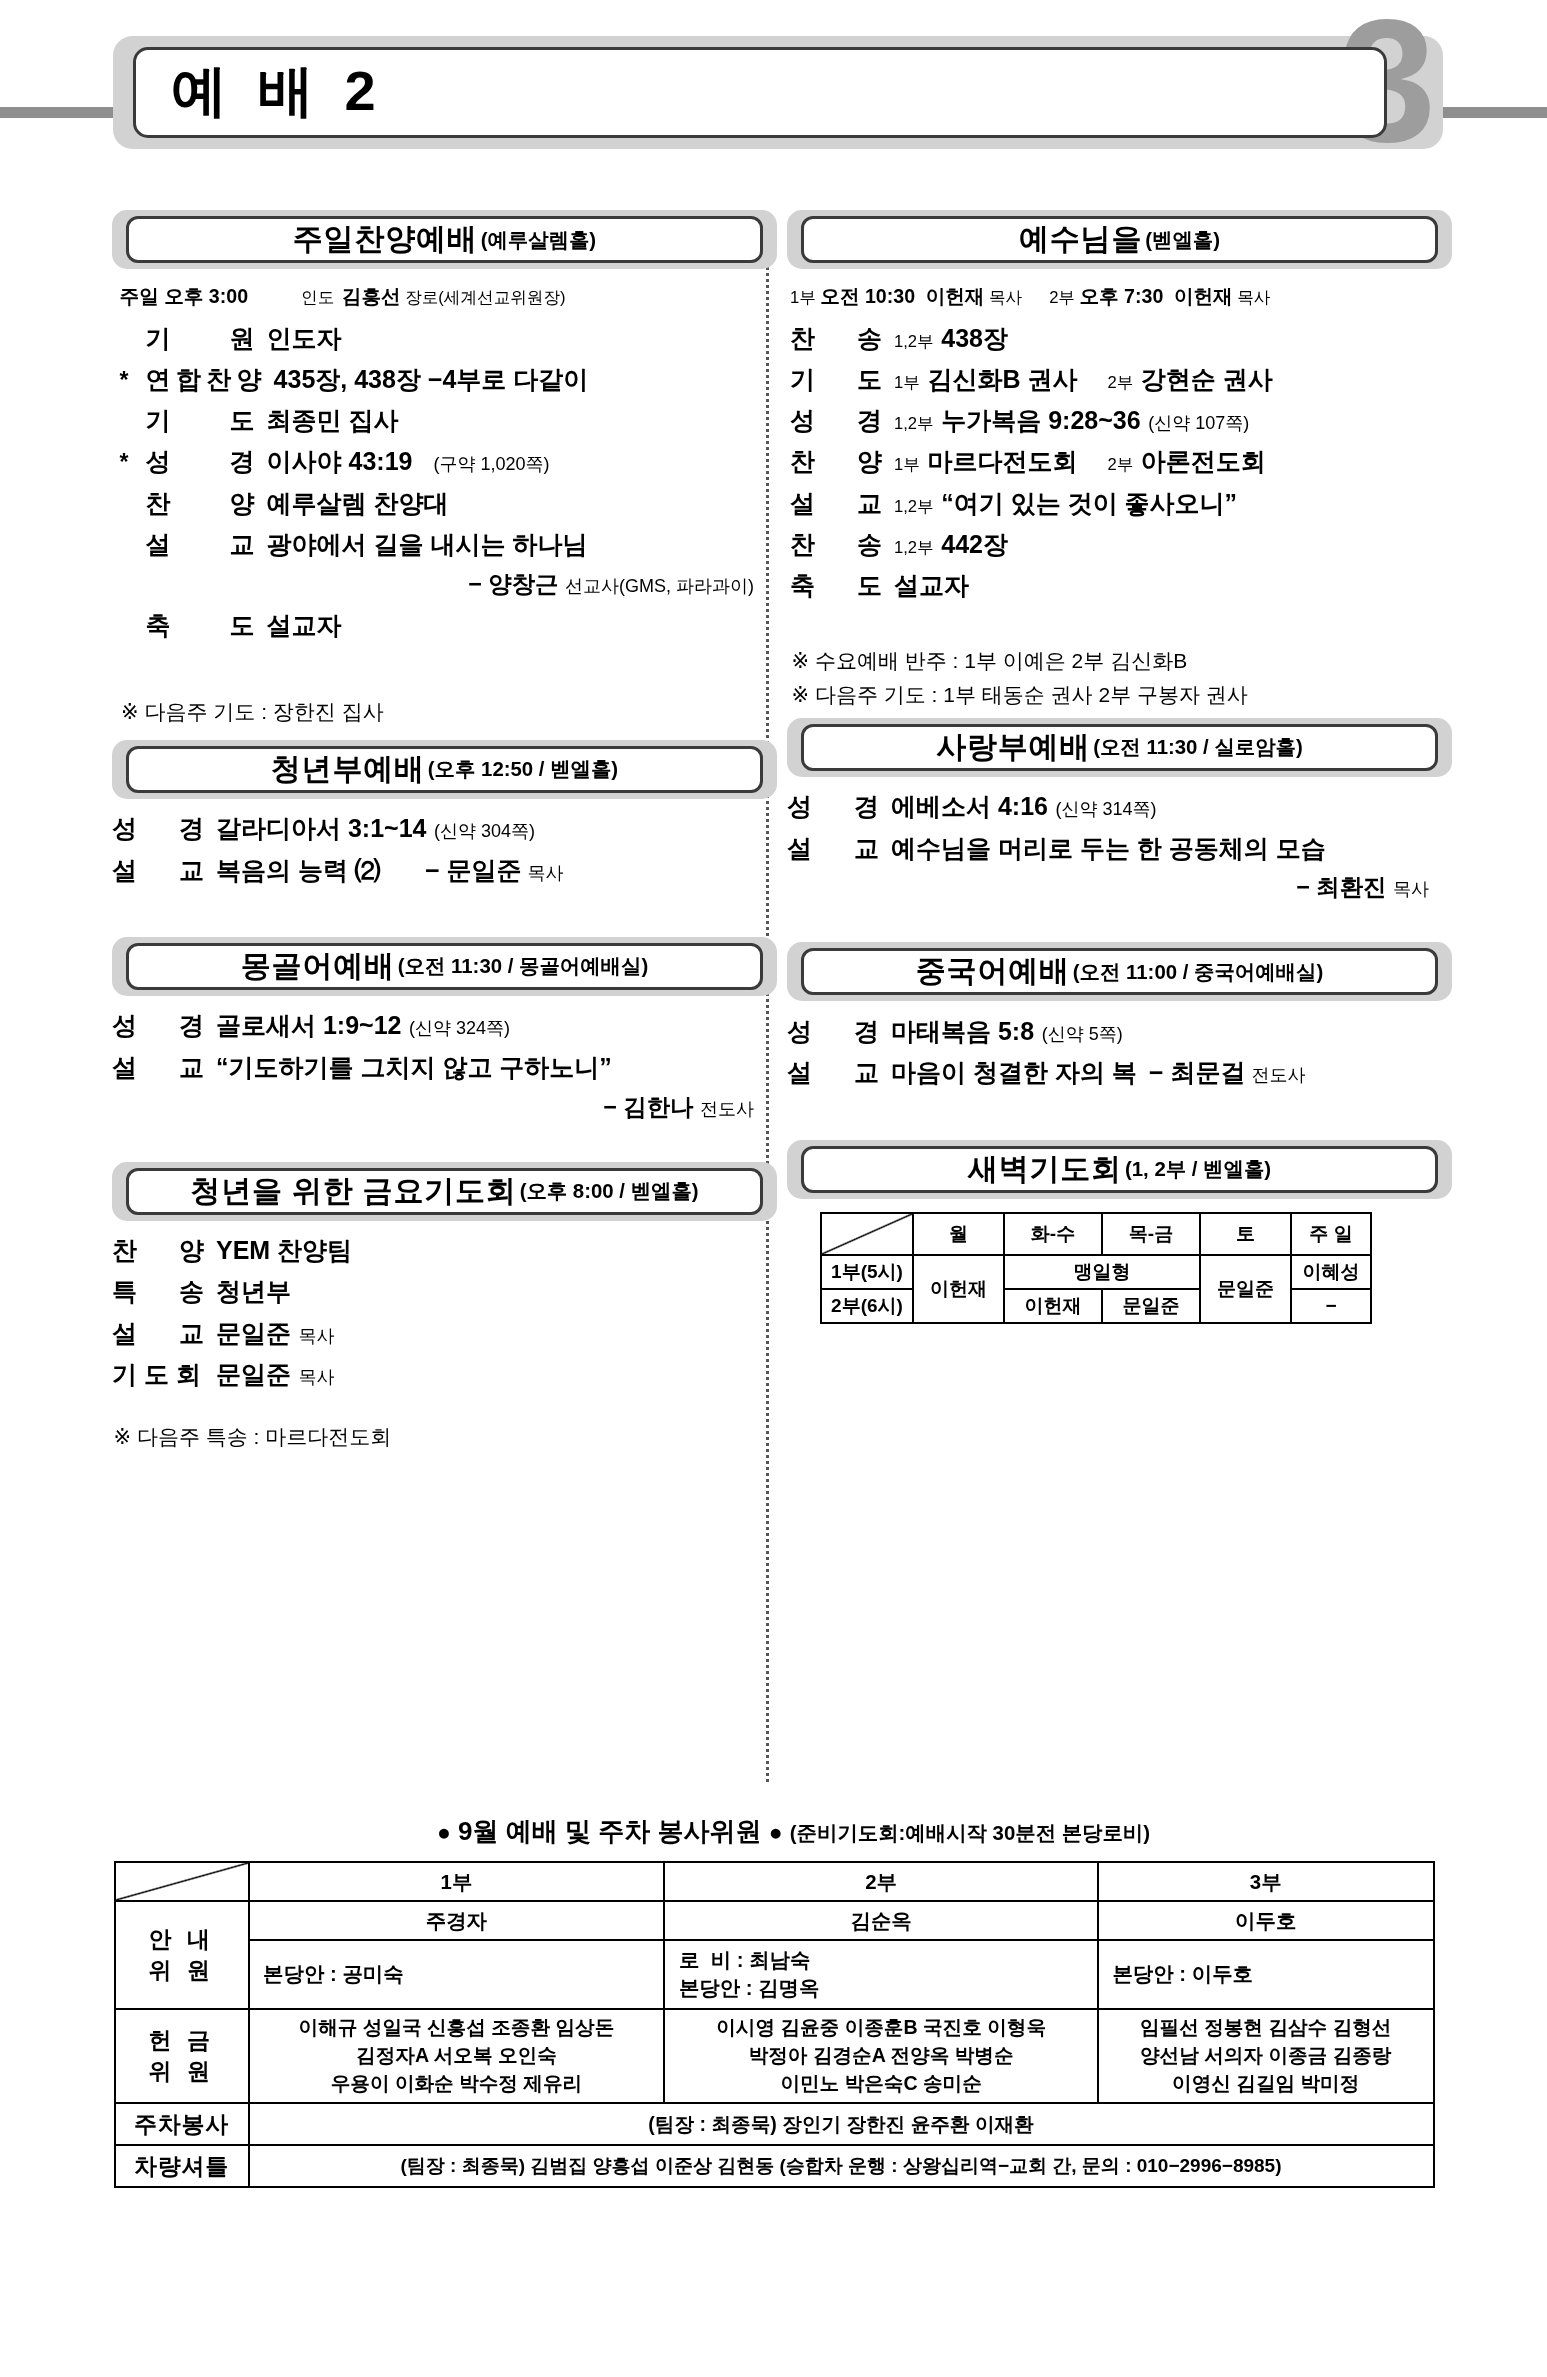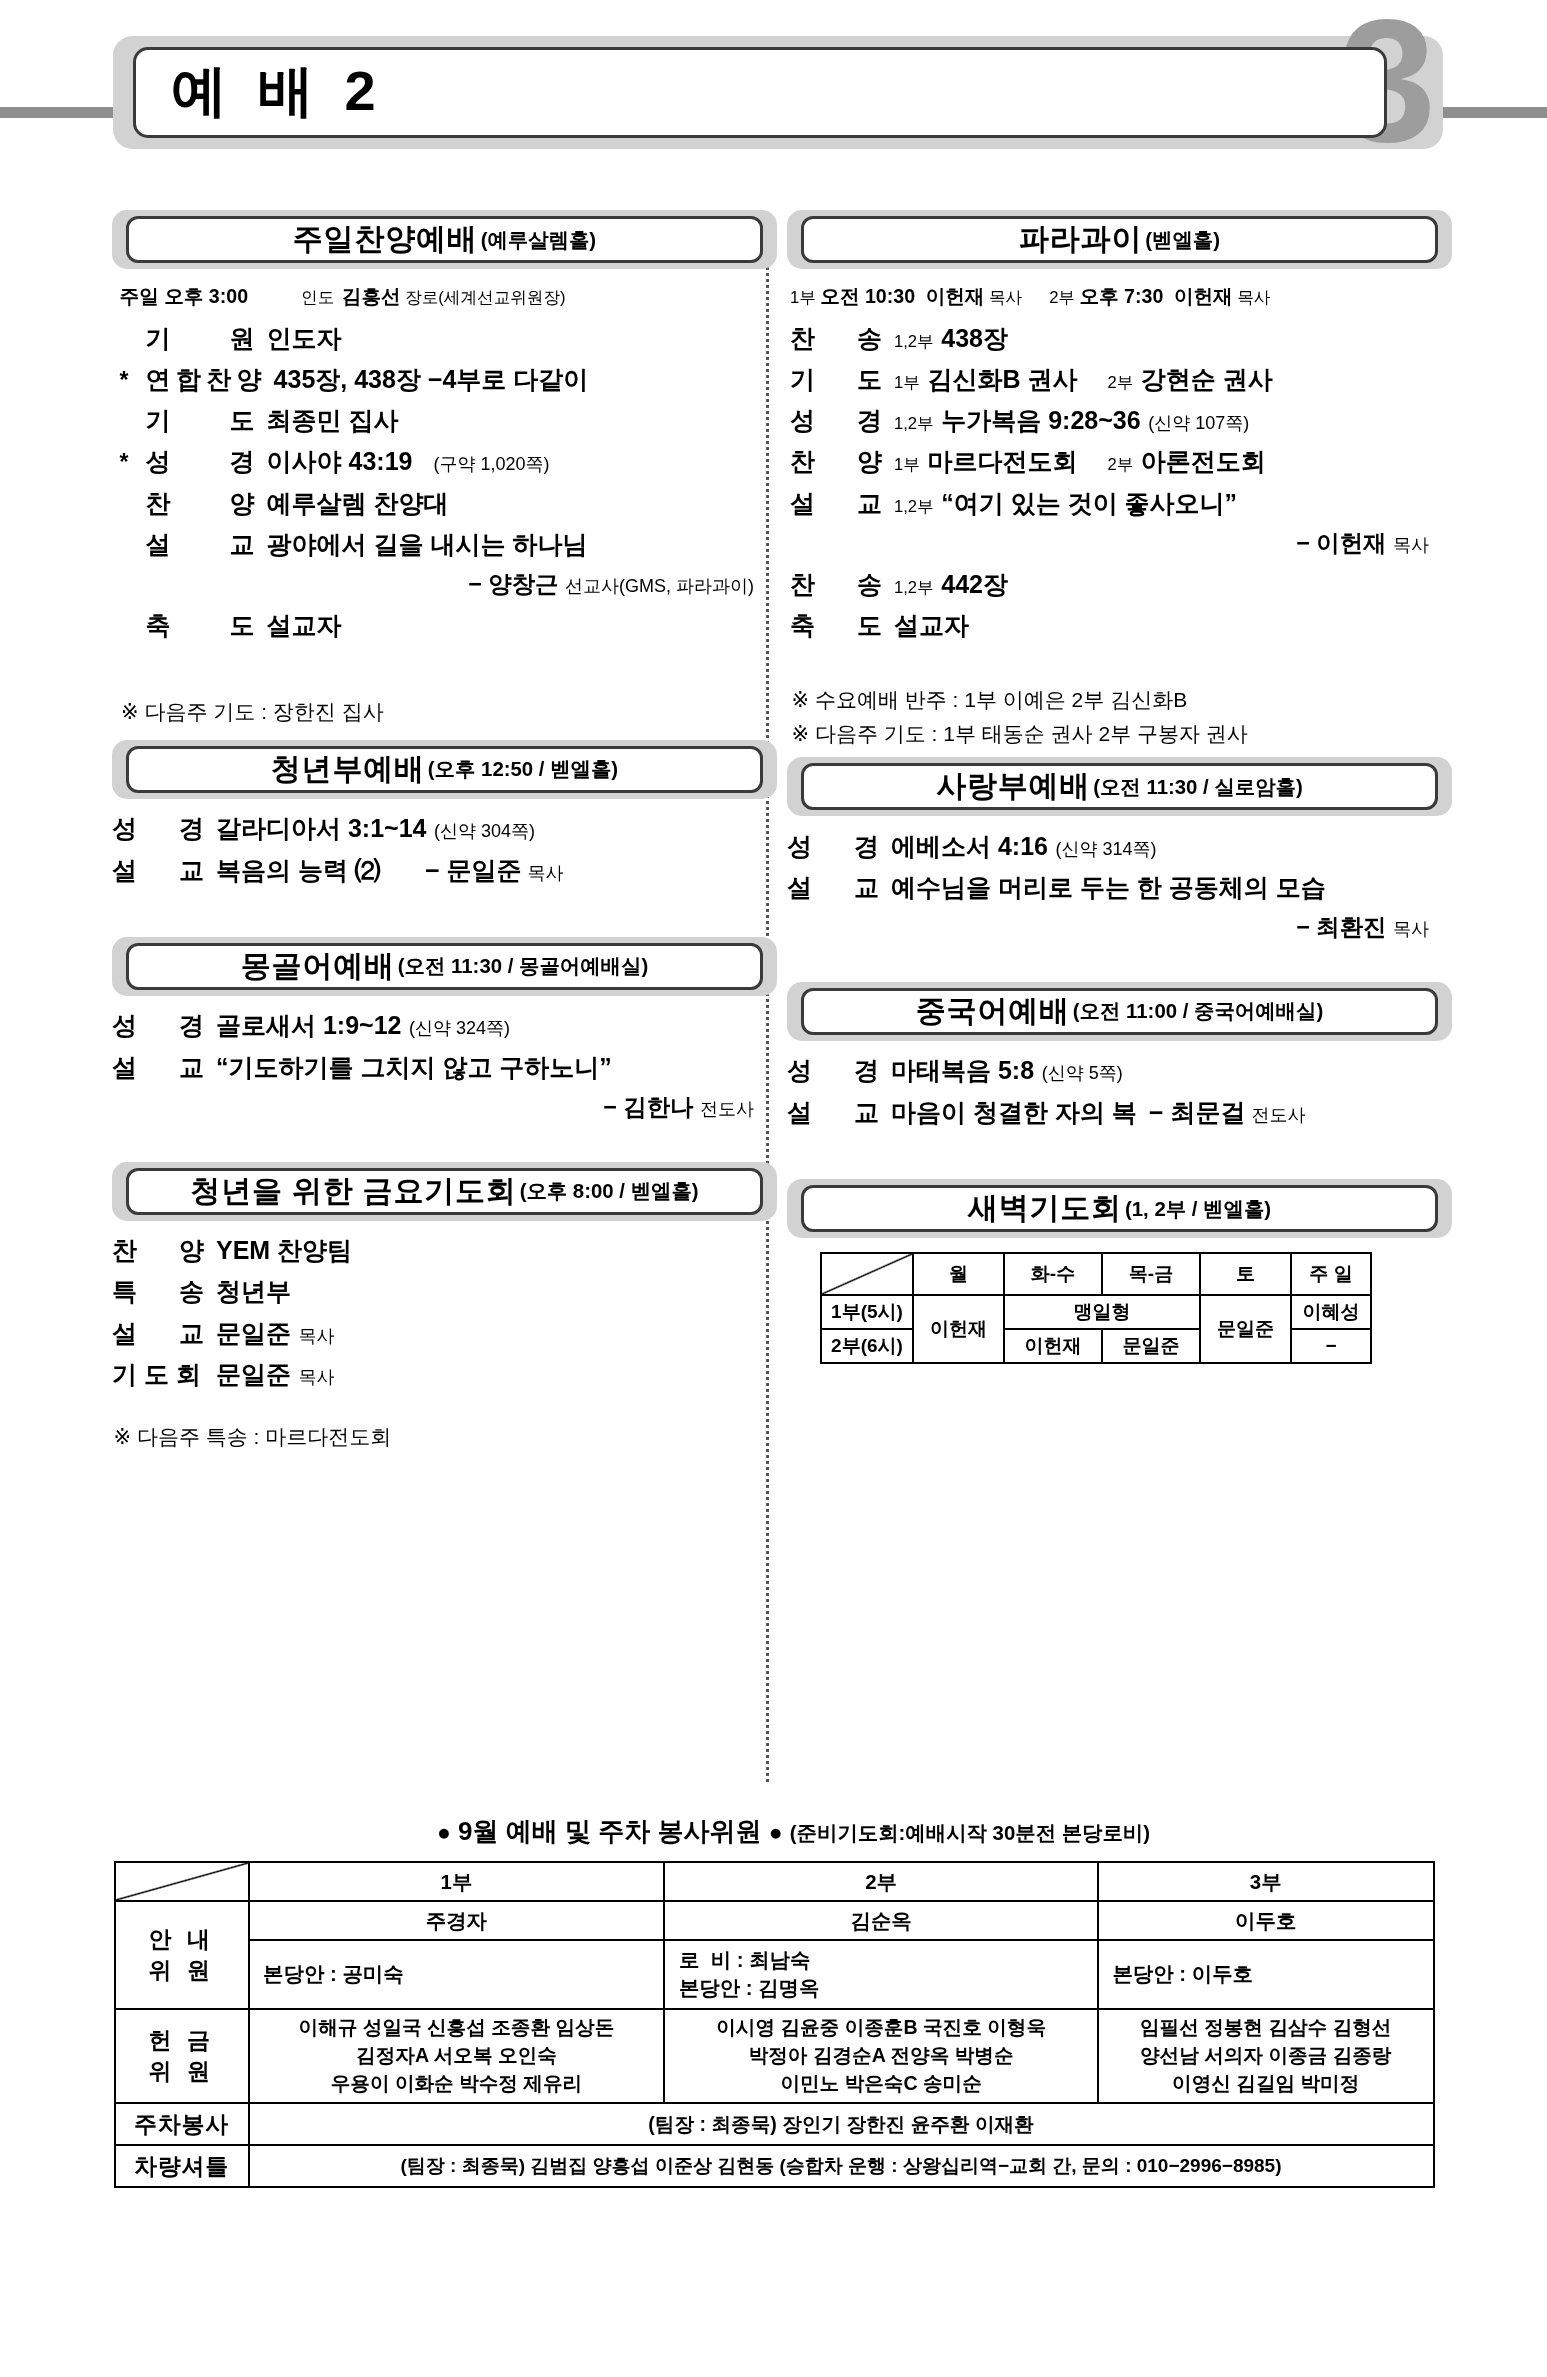--- a/index.html
+++ b/index.html
@@ -427,21 +427,21 @@
       </div>
       <div class="spacer-24"></div>
       <div class="note">※ 다음주 특송 : 마르다전도회</div>
     </div>
   </div>
 
   <div class="col right">
 
     <div class="pill">
       <div class="pill-inner">
-        <span class="pill-main">파라과이</span>
+        <span class="pill-main">예수님을</span>
         <span class="pill-sub">(벧엘홀)</span>
       </div>
     </div>
 
     <div class="svc" style="margin-left:3px;">
       <div class="line" style="margin-bottom:12px;">
         <span class="tiny">1부</span>
         <span class="smallb" style="margin-left:4.5px;">오전 10:30</span>
         <span class="smallb" style="margin-left:10.6px;">이헌재</span>
         <span class="tiny" style="margin-left:4.5px;">목사</span>
@@ -488,24 +488,20 @@
         <span class="tiny" style="margin-left:30px;">2부</span>
         <span class="val" style="margin-left:7.6px;">아론전도회</span>
       </div>
       <div class="line">
         <span class="lbl narrow">
             <span>설</span>
             <span>교</span>
           </span>
         <span class="tiny">1,2부</span>
         <span class="val" style="margin-left:7.6px;">“여기 있는 것이 좋사오니”</span>
-      </div>
-      <div class="right-sign">
-        <span>− 이헌재</span>
-        <span class="small">목사</span>
       </div>
       <div class="line">
         <span class="lbl narrow">
             <span>찬</span>
             <span>송</span>
           </span>
         <span class="tiny">1,2부</span>
         <span class="val" style="margin-left:7.6px;">442장</span>
       </div>
       <div class="line">

